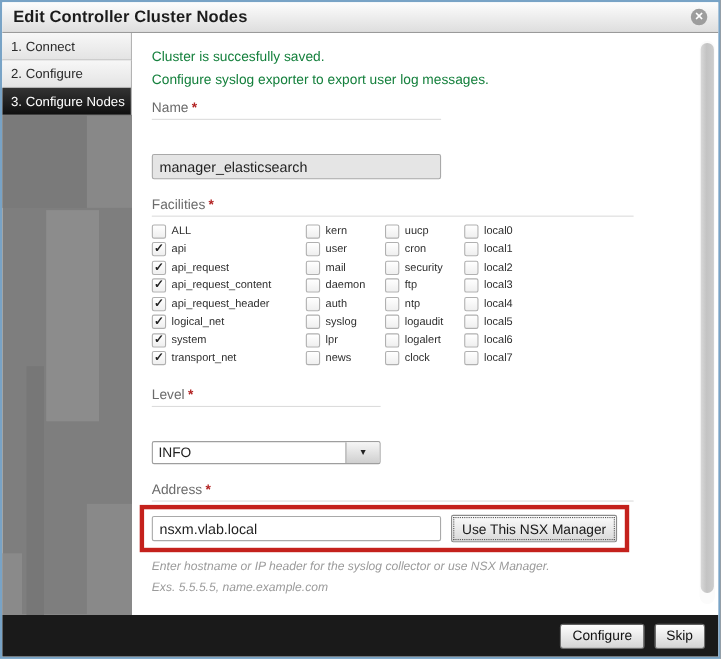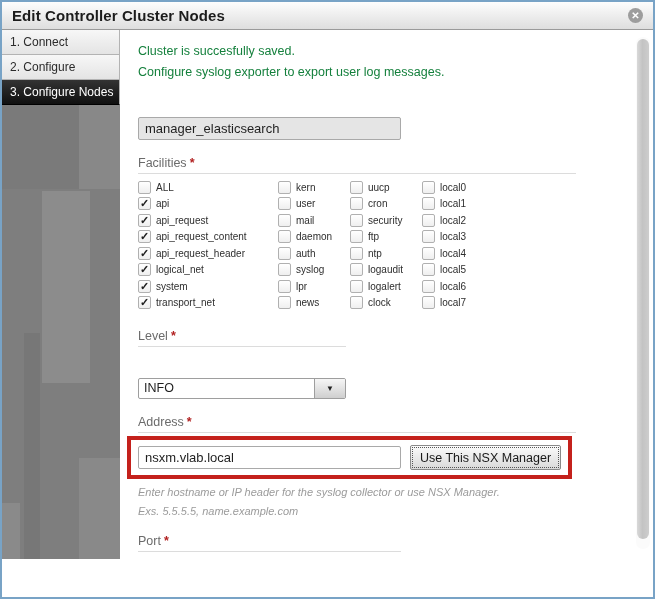--- a/index.html
+++ b/index.html
@@ -223,20 +223,23 @@
         <div class="ghost g5"></div>
         <div class="ghost g6"></div>
       </div>
     </div>
 
     <div class="content">
 
       <p class="msg">Cluster is succesfully saved.</p>
       <p class="msg second">Configure syslog exporter to export user log messages.</p>
 
+      <div class="field-label w-input">
+        <span>Name</span><span class="req">*</span>
+      </div>
       <input class="text-input readonly gap-after" readonly="" value="manager_elasticsearch" style="">
 
       <div class="field-label w-grid">
         <span>Facilities</span><span class="req">*</span>
       </div>
       <div class="fac-grid" id="fac-grid">
           <div class="fac-col">
             <label class="fac-item">
               <span class="checkbox"></span>
               <span class="fac-label">ALL</span>
@@ -405,13 +408,17 @@
 
       
       
 
       <div class="scrollbar">
         <div class="scroll-thumb"></div>
       </div>
     </div>
   </div>
 
+  <div class="footer">
+    <button class="footer-btn">Configure</button>
+    <button class="footer-btn">Skip</button>
+  </div>
 </div>
 
 </body></html>

